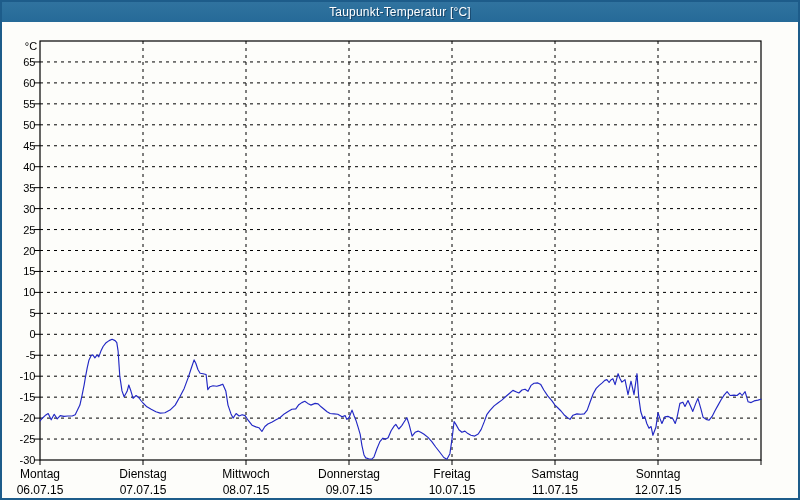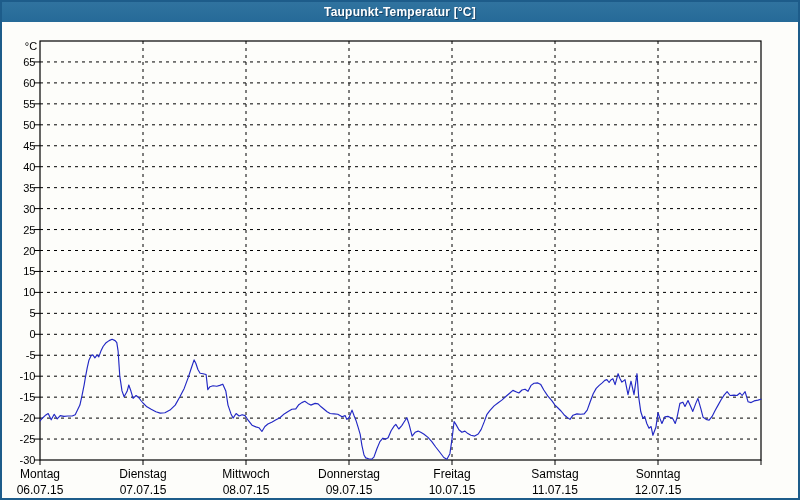--- a/index.html
+++ b/index.html
@@ -6,21 +6,21 @@
   body{width:800px;height:500px;font-family:"Liberation Sans",sans-serif;}
   .window{
     position:relative;width:800px;height:500px;box-sizing:border-box;
     border:2px solid #1d5c8a;background:#fdfdfa;overflow:visible;
   }
   .titlebar{
     height:20px;display:flex;align-items:center;justify-content:center;
     background:linear-gradient(#30739f,#266a98);
   }
   .titlebar .title{
-    color:#ffffff;font-size:12px;font-weight:bold;letter-spacing:0.2px;
+    color:#ffffff;font-size:12px;font-weight:normal;letter-spacing:0.2px;
     text-shadow:1px 1px 0 rgba(8,30,56,0.55);
   }
   #chart-svg{
     position:absolute;left:-2px;top:-2px;width:800px;height:500px;
     pointer-events:none;
   }
   #chart-svg text{fill:#000000;}
 </style>
 </head>
 <body>

